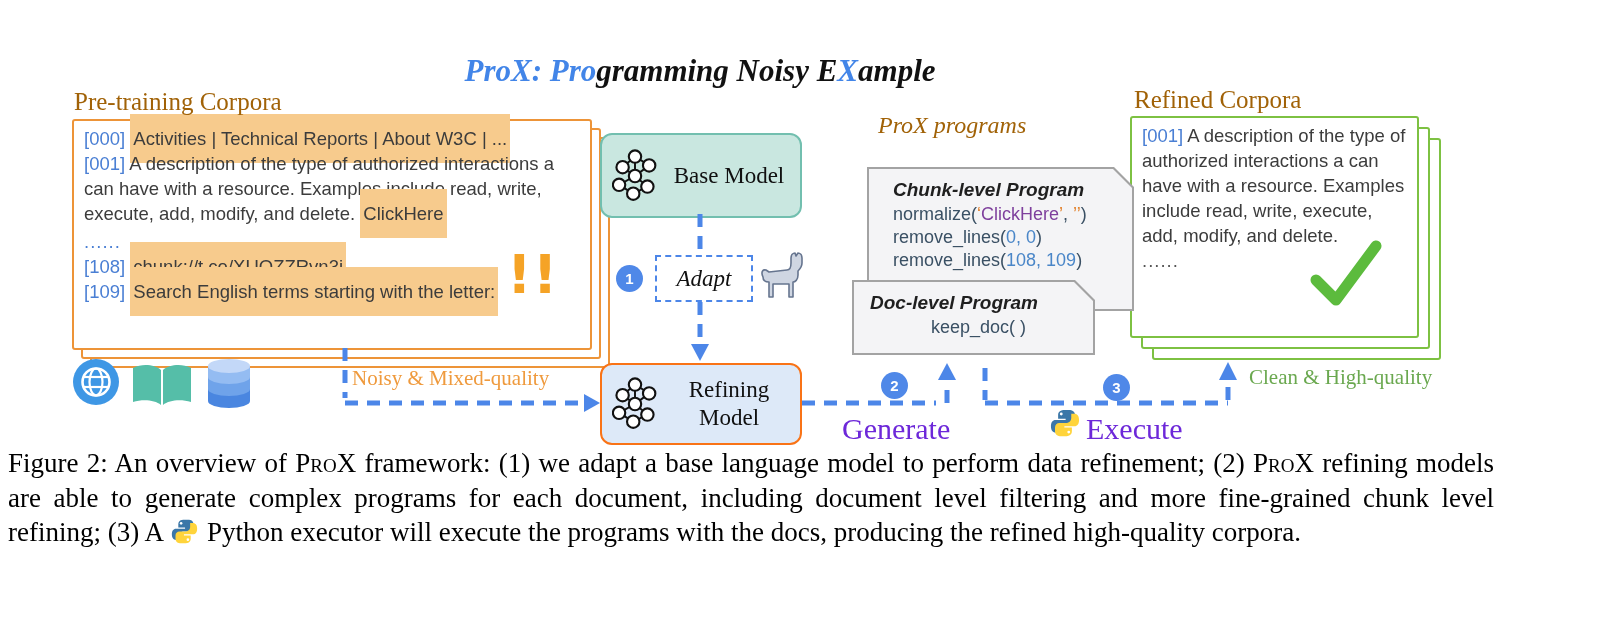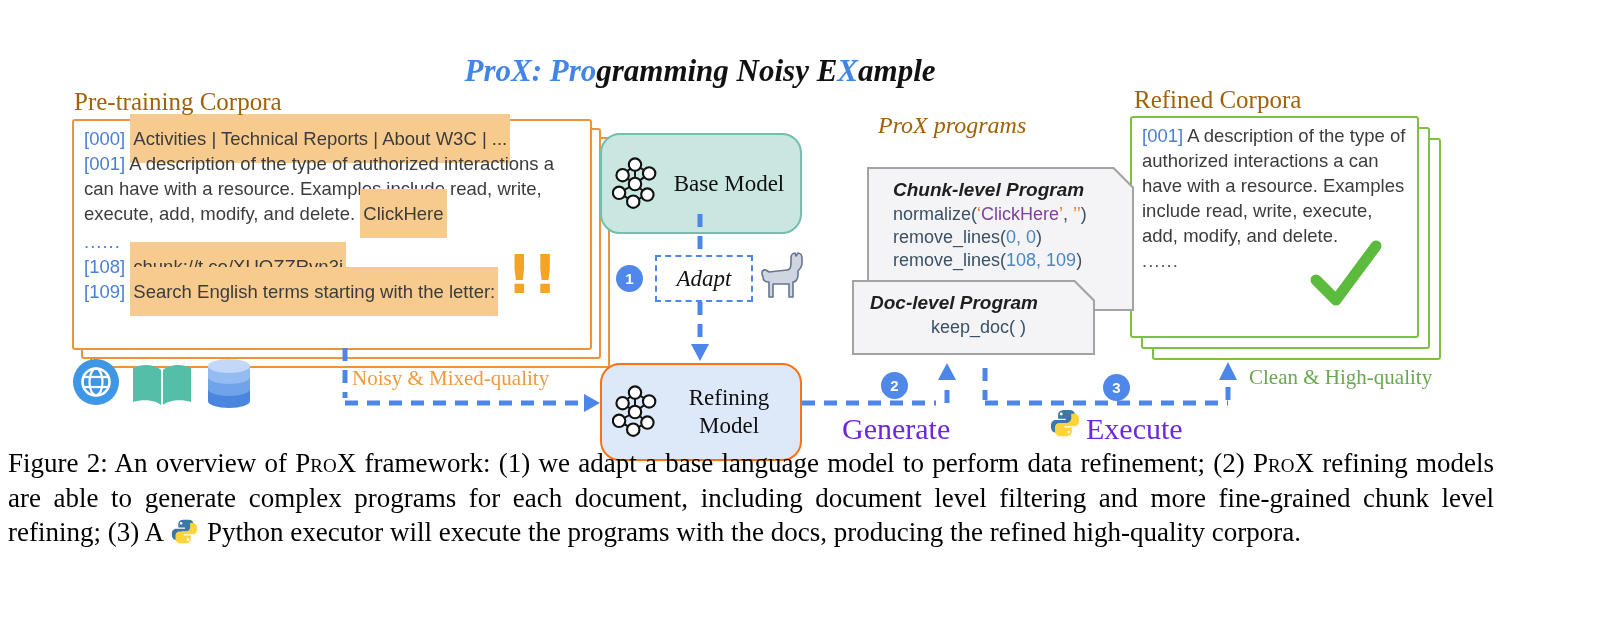--- a/index.html
+++ b/index.html
@@ -28,21 +28,21 @@
   .doc-box .inner{padding:5px 10px;}
   .lineno{color:#4a7fd4;}
   .hl{background:#f7cb8d;padding:14px 3px;}
   .ellipsis-blue{color:#4a7fd4;letter-spacing:1px;}
   .ellipsis-dark{color:#555;letter-spacing:1px;}
   .warn{position:absolute;left:507px;top:243px;font-family:"DejaVu Sans",sans-serif;
     font-weight:bold;font-size:54px;color:#f5a326;z-index:6;letter-spacing:1px;}
 
   
   .model-box{position:absolute;display:flex;align-items:center;gap:10px;z-index:3;
-    border-radius:20px;padding:12px 10px;}
+    border-radius:12px;padding:4px 10px;}
   .model-box.base{background:#c9e7e0;border:2px solid #72bfaf;}
   .model-box.refine{background:#dde9f8;border:2px solid #f97316;}
   .model-label{flex:1;text-align:center;font-size:23px;line-height:28px;color:#101010;}
 
   
   .adapt-box{position:absolute;left:655px;top:255px;width:94px;height:43px;background:#fff;
     border:2.5px dashed #4c86e8;display:flex;align-items:center;justify-content:center;
     font-style:italic;font-size:23px;z-index:6;}
   .badge{position:absolute;width:27px;height:27px;border-radius:50%;background:#4f88e8;
     color:#fff;font-family:"Liberation Sans",sans-serif;font-size:15px;font-weight:bold;

